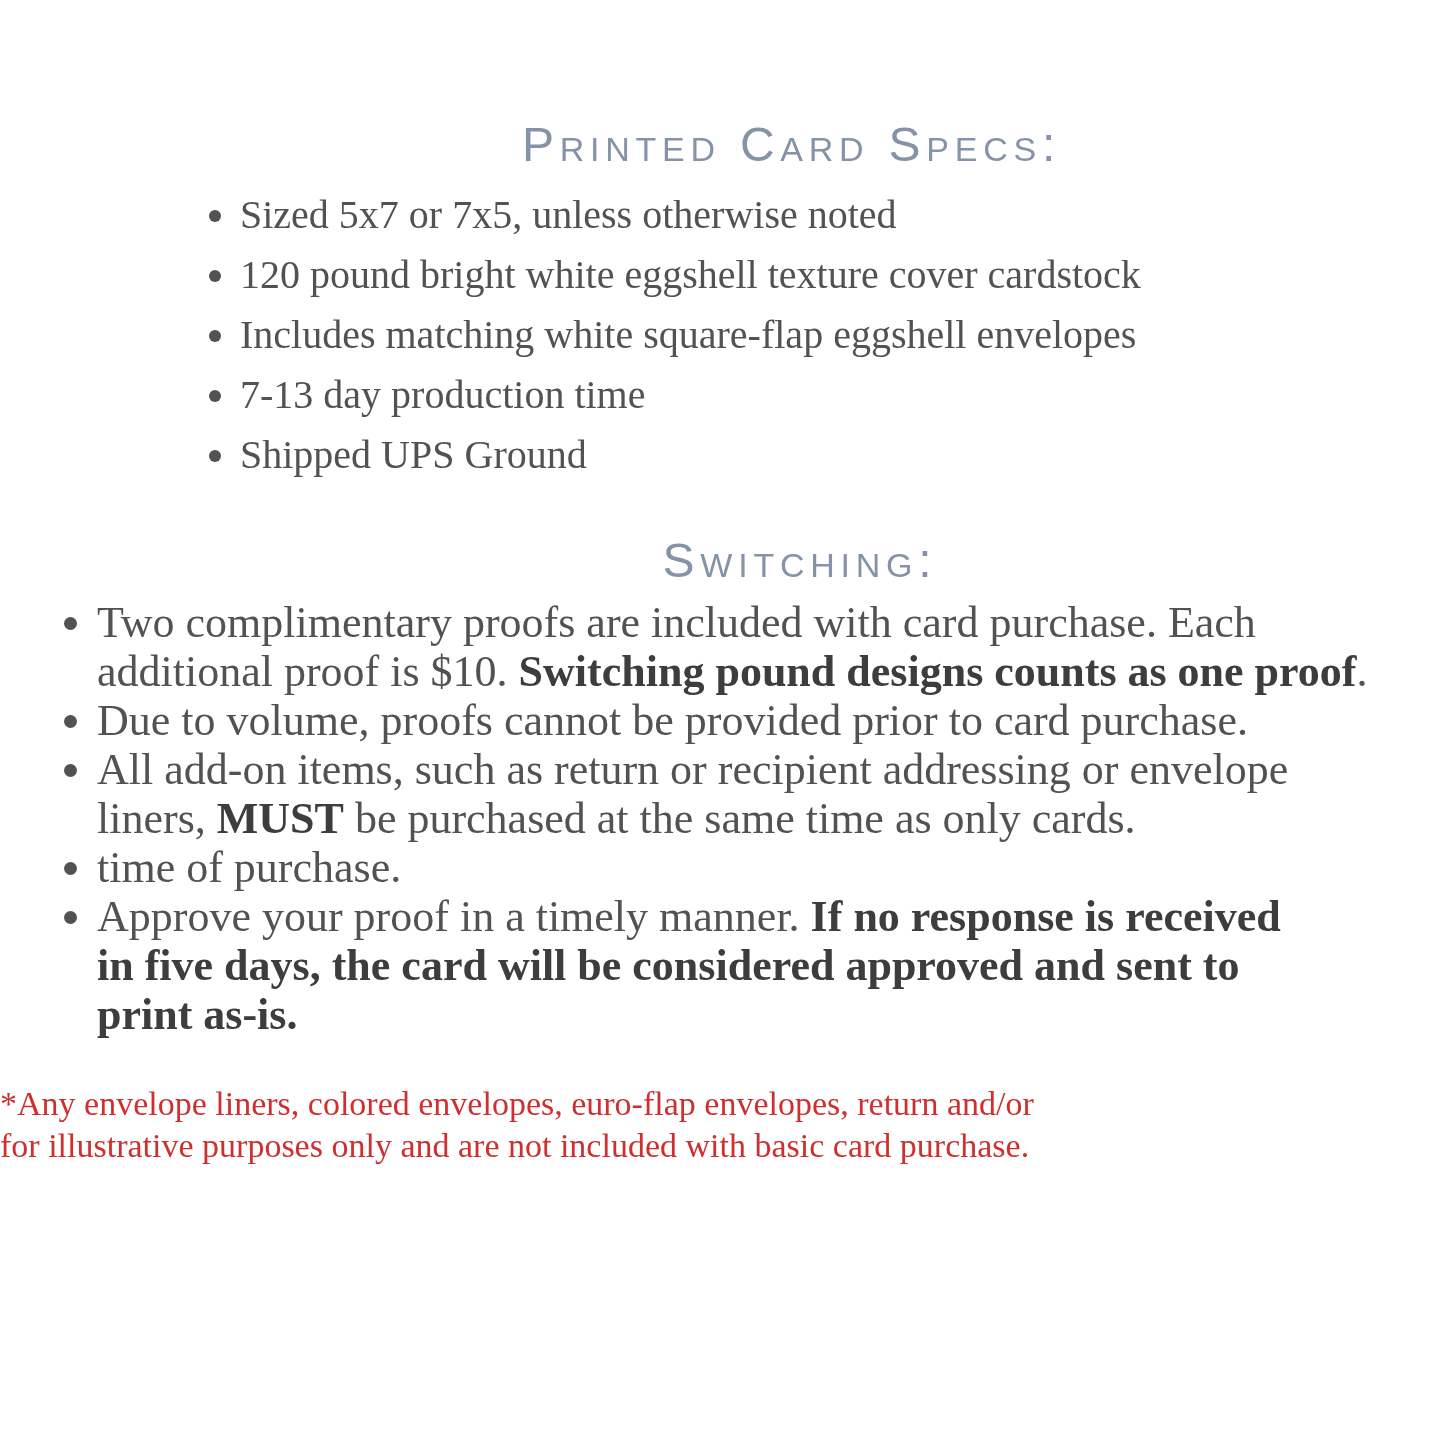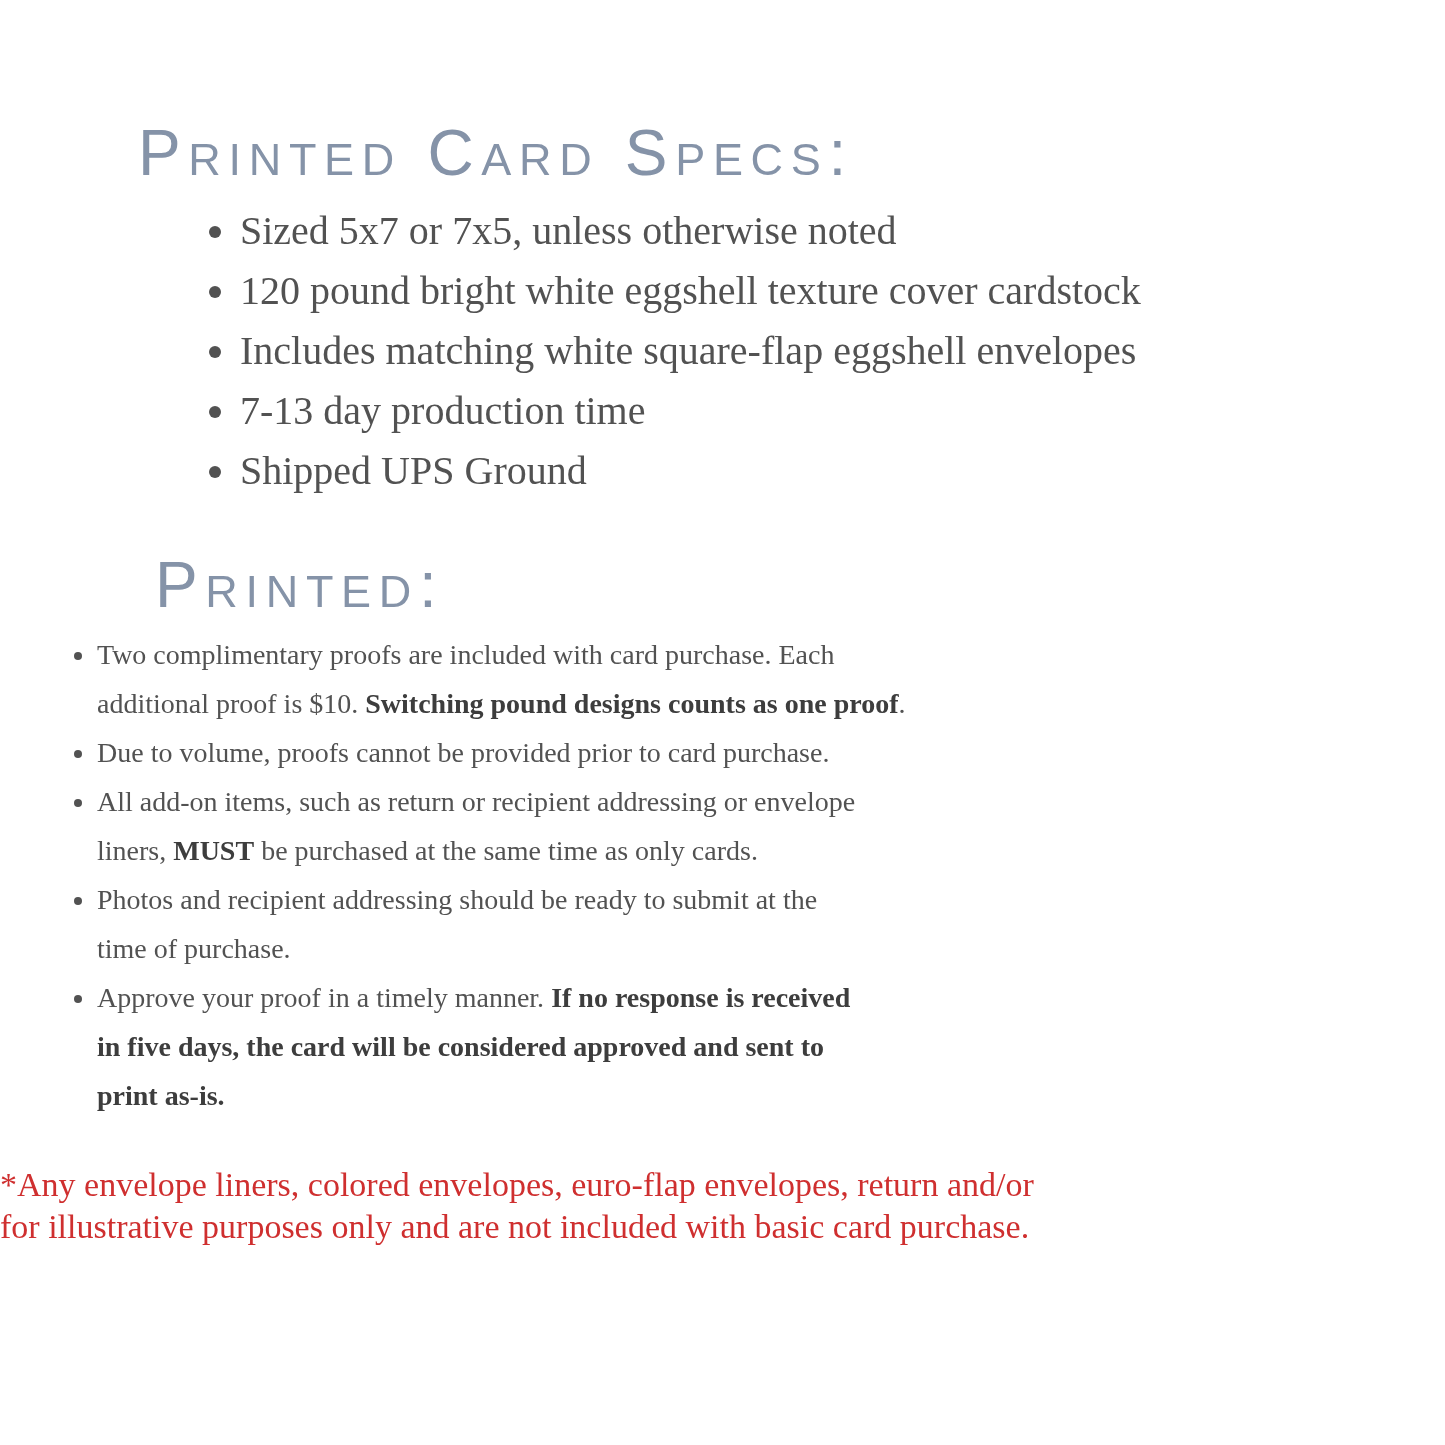--- a/index.html
+++ b/index.html
@@ -18,39 +18,40 @@
     font-family:"Liberation Serif","DejaVu Serif",serif;
     color:var(--body);
   }
   .heading{
     font-family:"Liberation Sans","DejaVu Sans",sans-serif;
     font-variant:small-caps;
     font-weight:400;
     letter-spacing:0.12em;
     color:var(--heading);
     line-height:1;
-    font-size:64px;
+    font-size:48px;
+    text-align:center;
   }
   h1.heading{margin:121px 0 0 138px;}
   h2.heading{margin:52px 0 0 155px;}
   ul.bullet-list{
     list-style:disc outside;
     margin:8px;
   }
   ul.specs-list{
     margin-top:16px;
     padding-left:232px;
     font-size:40px;
     line-height:60px;
     width:1120px;
   }
   ul.policies-list{
     margin-top:13px;
     padding-left:89px;
-    font-size:28px;
+    font-size:44px;
     line-height:49px;
     width:1140px;
   }
   .line{white-space:nowrap;}
   .bold{font-weight:700;color:var(--bold);}
   .disclaimer{
     margin-top:44px;
     width:100%;
     text-align:left;
     color:var(--red);
@@ -76,36 +77,35 @@
         <div class="line"><span>Includes matching white square-flap eggshell envelopes</span></div>
       </li>
       <li>
         <div class="line"><span>7-13 day production time</span></div>
       </li>
       <li>
         <div class="line"><span>Shipped UPS Ground</span></div>
       </li>
     </ul>
 
-  <h2 class="heading">Printed:</h2>
+  <h2 class="heading">Switching:</h2>
 
   <ul class="bullet-list policies-list">
       <li>
         <div class="line"><span>Two complimentary proofs are included with card purchase. Each</span></div>
         <div class="line"><span>additional proof is $10. </span><span class="bold">Switching pound designs counts as one proof</span><span>.</span></div>
       </li>
       <li>
         <div class="line"><span>Due to volume, proofs cannot be provided prior to card purchase.</span></div>
       </li>
       <li>
         <div class="line"><span>All add-on items, such as return or recipient addressing or envelope</span></div>
         <div class="line"><span>liners, </span><span class="bold">MUST</span><span> be purchased at the same time as only cards.</span></div>
       </li>
       <li>
-        <div class="line"><span>Photos and recipient addressing should be ready to submit at the</span></div>
         <div class="line"><span>time of purchase.</span></div>
       </li>
       <li>
         <div class="line"><span>Approve your proof in a timely manner. </span><span class="bold">If no response is received</span></div>
         <div class="line"><span class="bold">in five days, the card will be considered approved and sent to</span></div>
         <div class="line"><span class="bold">print as-is.</span></div>
       </li>
     </ul>
 
   <div class="disclaimer">

